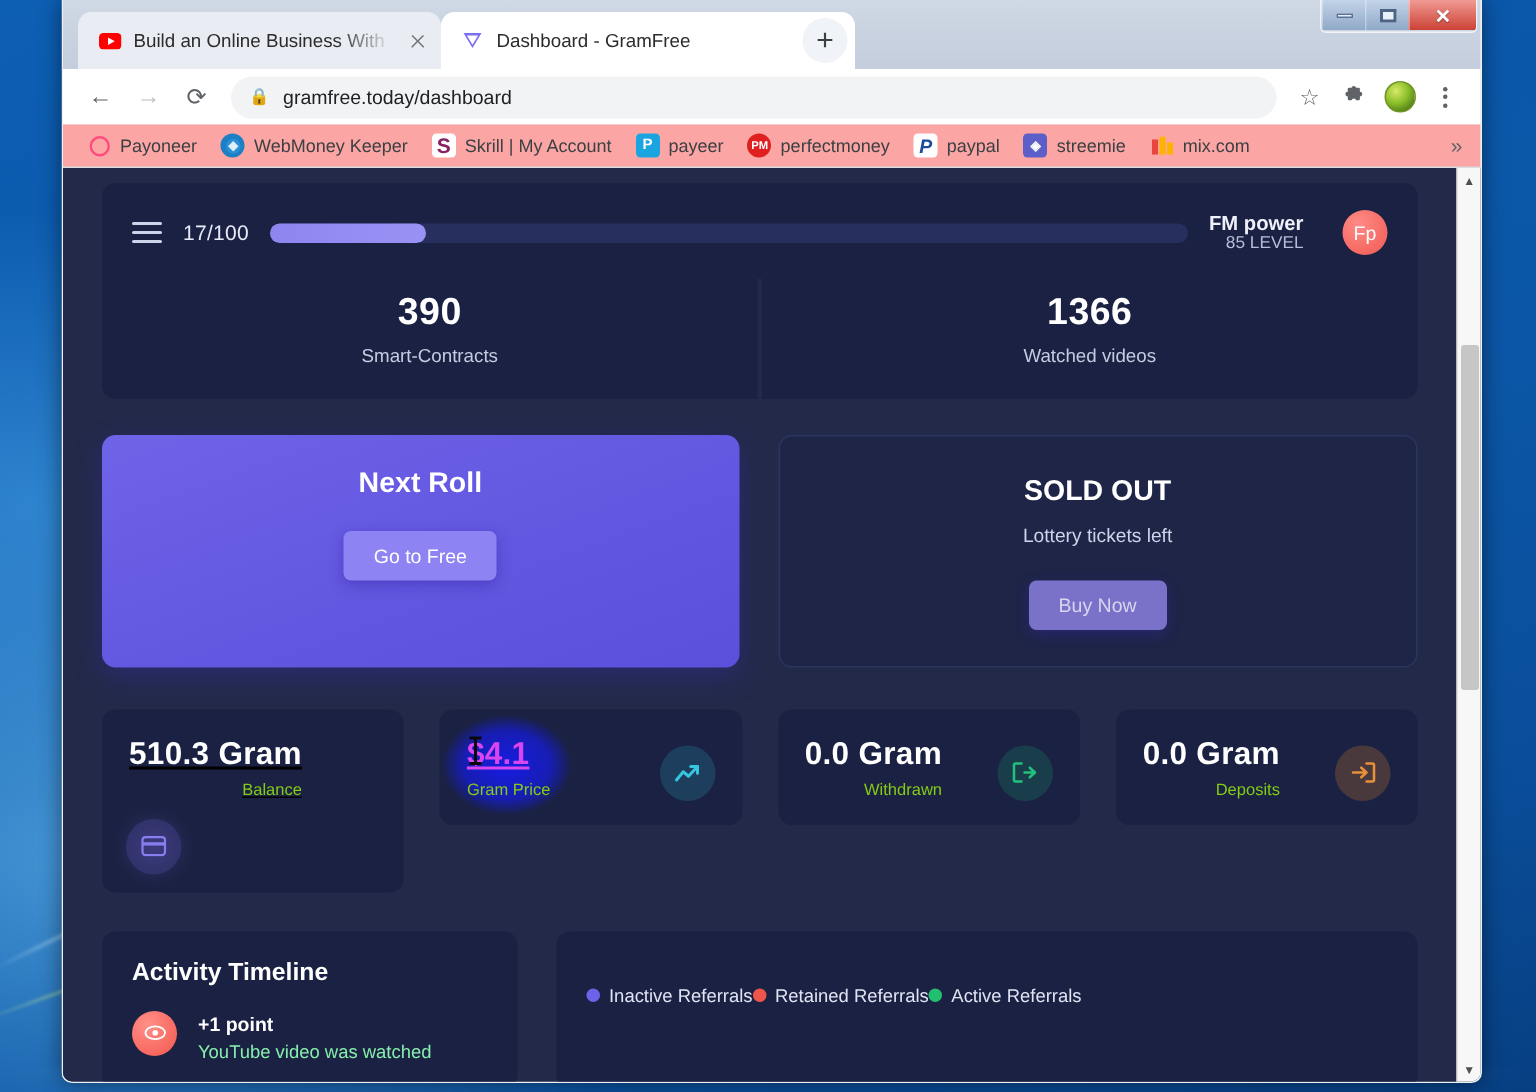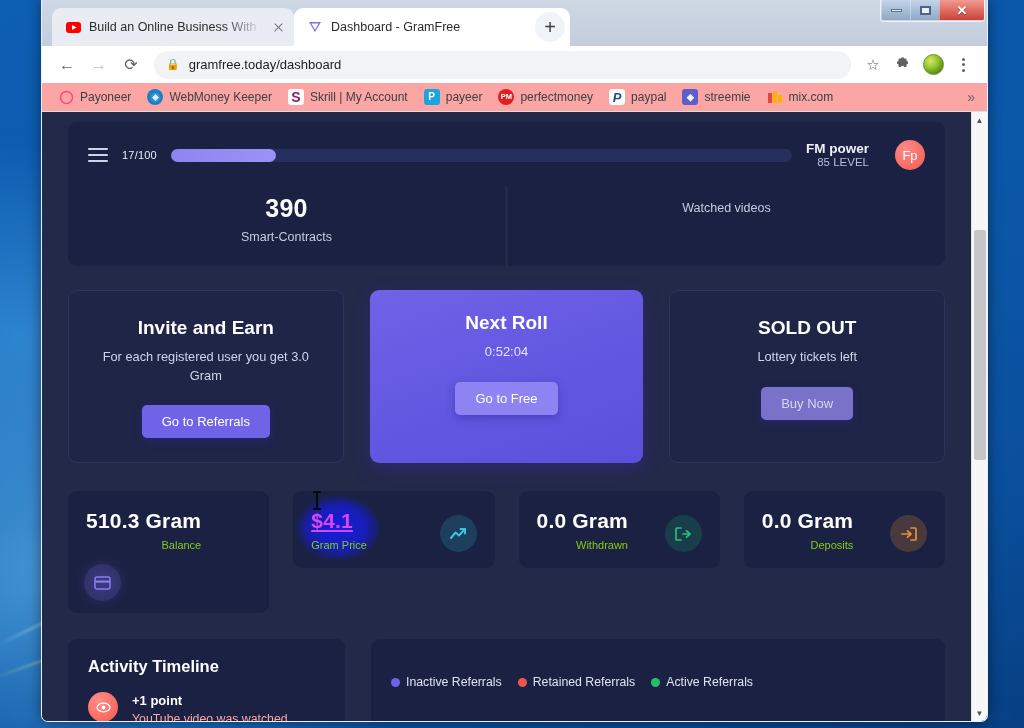--- a/index.html
+++ b/index.html
@@ -130,21 +130,21 @@
   
   #scrollbar { position: absolute; right: 0; top: 0; width: 16px; height: 610px; background: #f7f7f7; border-left: 1px solid #e3e3e3; }
   .sb-arrow { height: 17px; display:flex; align-items:center; justify-content:center; color:#505050; font-size: 8px; }
   #sb-thumb { position: absolute; left: 2px; top: 118px; width: 12px; height: 230px;
               background: #c6c6c6; border-radius: 2px; }
 
   #hero { background: #1a2142; border-radius: 9px; padding: 0; overflow: hidden; }
   #hero-top { display:flex; align-items:center; padding: 18px 20px 16px 20px; gap: 14px; }
   .hamburger { display:flex; flex-direction:column; gap:4px; width:20px; flex:0 0 20px; }
   .hamburger i { display:block; height:2px; background:#cdd3ea; border-radius:1px; }
-  #lvl-text { color:#e8ebf7; font-size: 11px; letter-spacing:.2px; }
+  #lvl-text { color:#e8ebf7; font-size: 14px; letter-spacing:.2px; }
   #lvl-bar { flex: 1 1 auto; height: 13px; border-radius: 7px; background:#262f5e; position: relative; }
   #lvl-fill { position:absolute; left:0; top:0; bottom:0; width: 17%; border-radius:7px;
               background: linear-gradient(90deg,#8e86ef,#9a92f4); }
   #fm { text-align: right; line-height: 1.15; }
   #fm-title { color:#eef0fa; font-size: 13.5px; font-weight: bold; }
   #fm-sub { color:#b7bdd8; font-size: 11.5px; }
   #fm-avatar { width: 30px; height: 30px; border-radius: 50%;
     background: radial-gradient(circle at 35% 30%, #ff8a86, #f05a52);
     color:#fff; font-size: 13px; display:flex; align-items:center; justify-content:center;
     margin-left: 12px; flex: 0 0 30px; }
@@ -167,21 +167,21 @@
   .promo-btn { display:inline-block; margin-top: 20px; padding: 9px 20px; border-radius: 5px;
                font-size: 13px; color:#fff; background:#6f63e8;
                box-shadow: 0 3px 9px rgba(50,38,160,.45); }
   .promo.accent .promo-btn { background:#8d83f3; color:#fff; }
   .promo-btn.muted { background:#7a72c9; color:#d8d5ef; }
 
   #metrics { display:flex; gap: 24px; margin-top: 28px; align-items: flex-start; }
   .metric { flex:1 1 0; background:#1a2142; border-radius: 9px;
             padding: 18px 18px 16px 18px; position: relative; min-height: 72px;
             display:flex; align-items:flex-start; justify-content:space-between; }
-  .metric.tall { min-height: 122px; }
+  .metric.tall { min-height: 122px; text-decoration: underline; }
   .metric-v { color:#fff; font-size: 21px; font-weight: bold; letter-spacing:.2px; position:relative; z-index:2; }
   .metric-v.gold { color:#d946ef;text-decoration:underline; }
   .metric-l { color:#84cc16; font-size: 11px; margin-top: 6px; position:relative; z-index:2;text-align:right; }
   .metric-ico { width: 37px; height: 37px; border-radius:50%; display:flex; align-items:center;
                 justify-content:center; flex:0 0 37px; margin-top: 6px; }
   .ico-trend { background: rgba(40,170,190,.22); color:#36c6e0; }
   .ico-out   { background: rgba(30,190,120,.18); color:#23c07b; }
   .ico-in    { background: rgba(215,130,45,.25); color:#e8903a; }
   .ico-card  { background: rgba(120,105,235,.18); color:#8b82f0; }
   .metric .glow-blue {
@@ -199,23 +199,23 @@
   #timeline-card { flex: 0 0 277px; background:#1a2142; border-radius: 9px; padding: 18px 20px; }
   #retention-card { flex: 1 1 auto; background:#1a2142; border-radius: 9px; padding: 18px 20px; }
   .sec-title { color:#fff; font-size: 16.5px; font-weight: bold; }
   #timeline-list { margin-top: 16px; }
   .tl-item { display:flex; gap: 14px; position: relative; }
   .tl-dot { width: 30px; height: 30px; flex:0 0 30px; border-radius:50%;
             background: radial-gradient(circle at 35% 30%, #ff8f89, #f4574c);
             display:flex; align-items:center; justify-content:center; color:#fff; font-size:14px; }
   .tl-body { padding-top: 1px; }
   .tl-t { color:#fff; font-size: 13px; font-weight: bold; }
-  .tl-d { color:#fca5a5; font-size: 12.3px; margin-top: 4px; }
-
-  #legend { display:flex; gap: 16px; margin-top: 18px; align-items:center; }
+  .tl-d { color:#86efac; font-size: 12.3px; margin-top: 4px; }
+
+  #legend { display:flex; gap: 0; margin-top: 18px; align-items:center; }
   .lg { display:flex; align-items:center; gap: 6px; color:#dfe3f2; font-size: 12.3px; }
   .lg i { width: 9px; height: 9px; border-radius:50%; display:block; }
 
   
   #cursor { position: absolute; left: 316px; top: 492px; width: 2px; height: 17px;
             background: #0a0a0a; z-index: 50; }
   #cursor:before, #cursor:after {
     content:""; position:absolute; left:-3px; width: 8px; height: 2px; background:#0a0a0a;
   }
   #cursor:before { top: -1px; }
@@ -364,34 +364,29 @@
               <div id="fm-sub">85 LEVEL</div>
             </span>
             <span id="fm-avatar">Fp</span>
           </div>
           <div id="hero-stats">
             <div class="hstat">
               <div class="hstat-v">390</div>
               <div class="hstat-l">Smart-Contracts</div>
             </div>
             <div class="hstat">
+              <div class="hstat-v">1366</div>
               <div class="hstat-l">Watched videos</div>
             </div>
           </div>
         </div>
 
         <div id="promos">
-          <div class="promo plain">
-            <div class="promo-title">Invite and Earn</div>
-            <div class="promo-sub">For each registered user you get 3.0 Gram</div>
-            <div class="promo-btn">Go to Referrals</div>
-          </div>
           <div class="promo accent">
             <div class="promo-title">Next Roll</div>
-            <div class="promo-sub">0:52:04</div>
             <div class="promo-btn">Go to Free</div>
           </div>
           <div class="promo plain">
             <div class="promo-title">SOLD OUT</div>
             <div class="promo-sub">Lottery tickets left</div>
             <div class="promo-btn muted">Buy Now</div>
           </div>
         </div>
 
         <div id="metrics">

